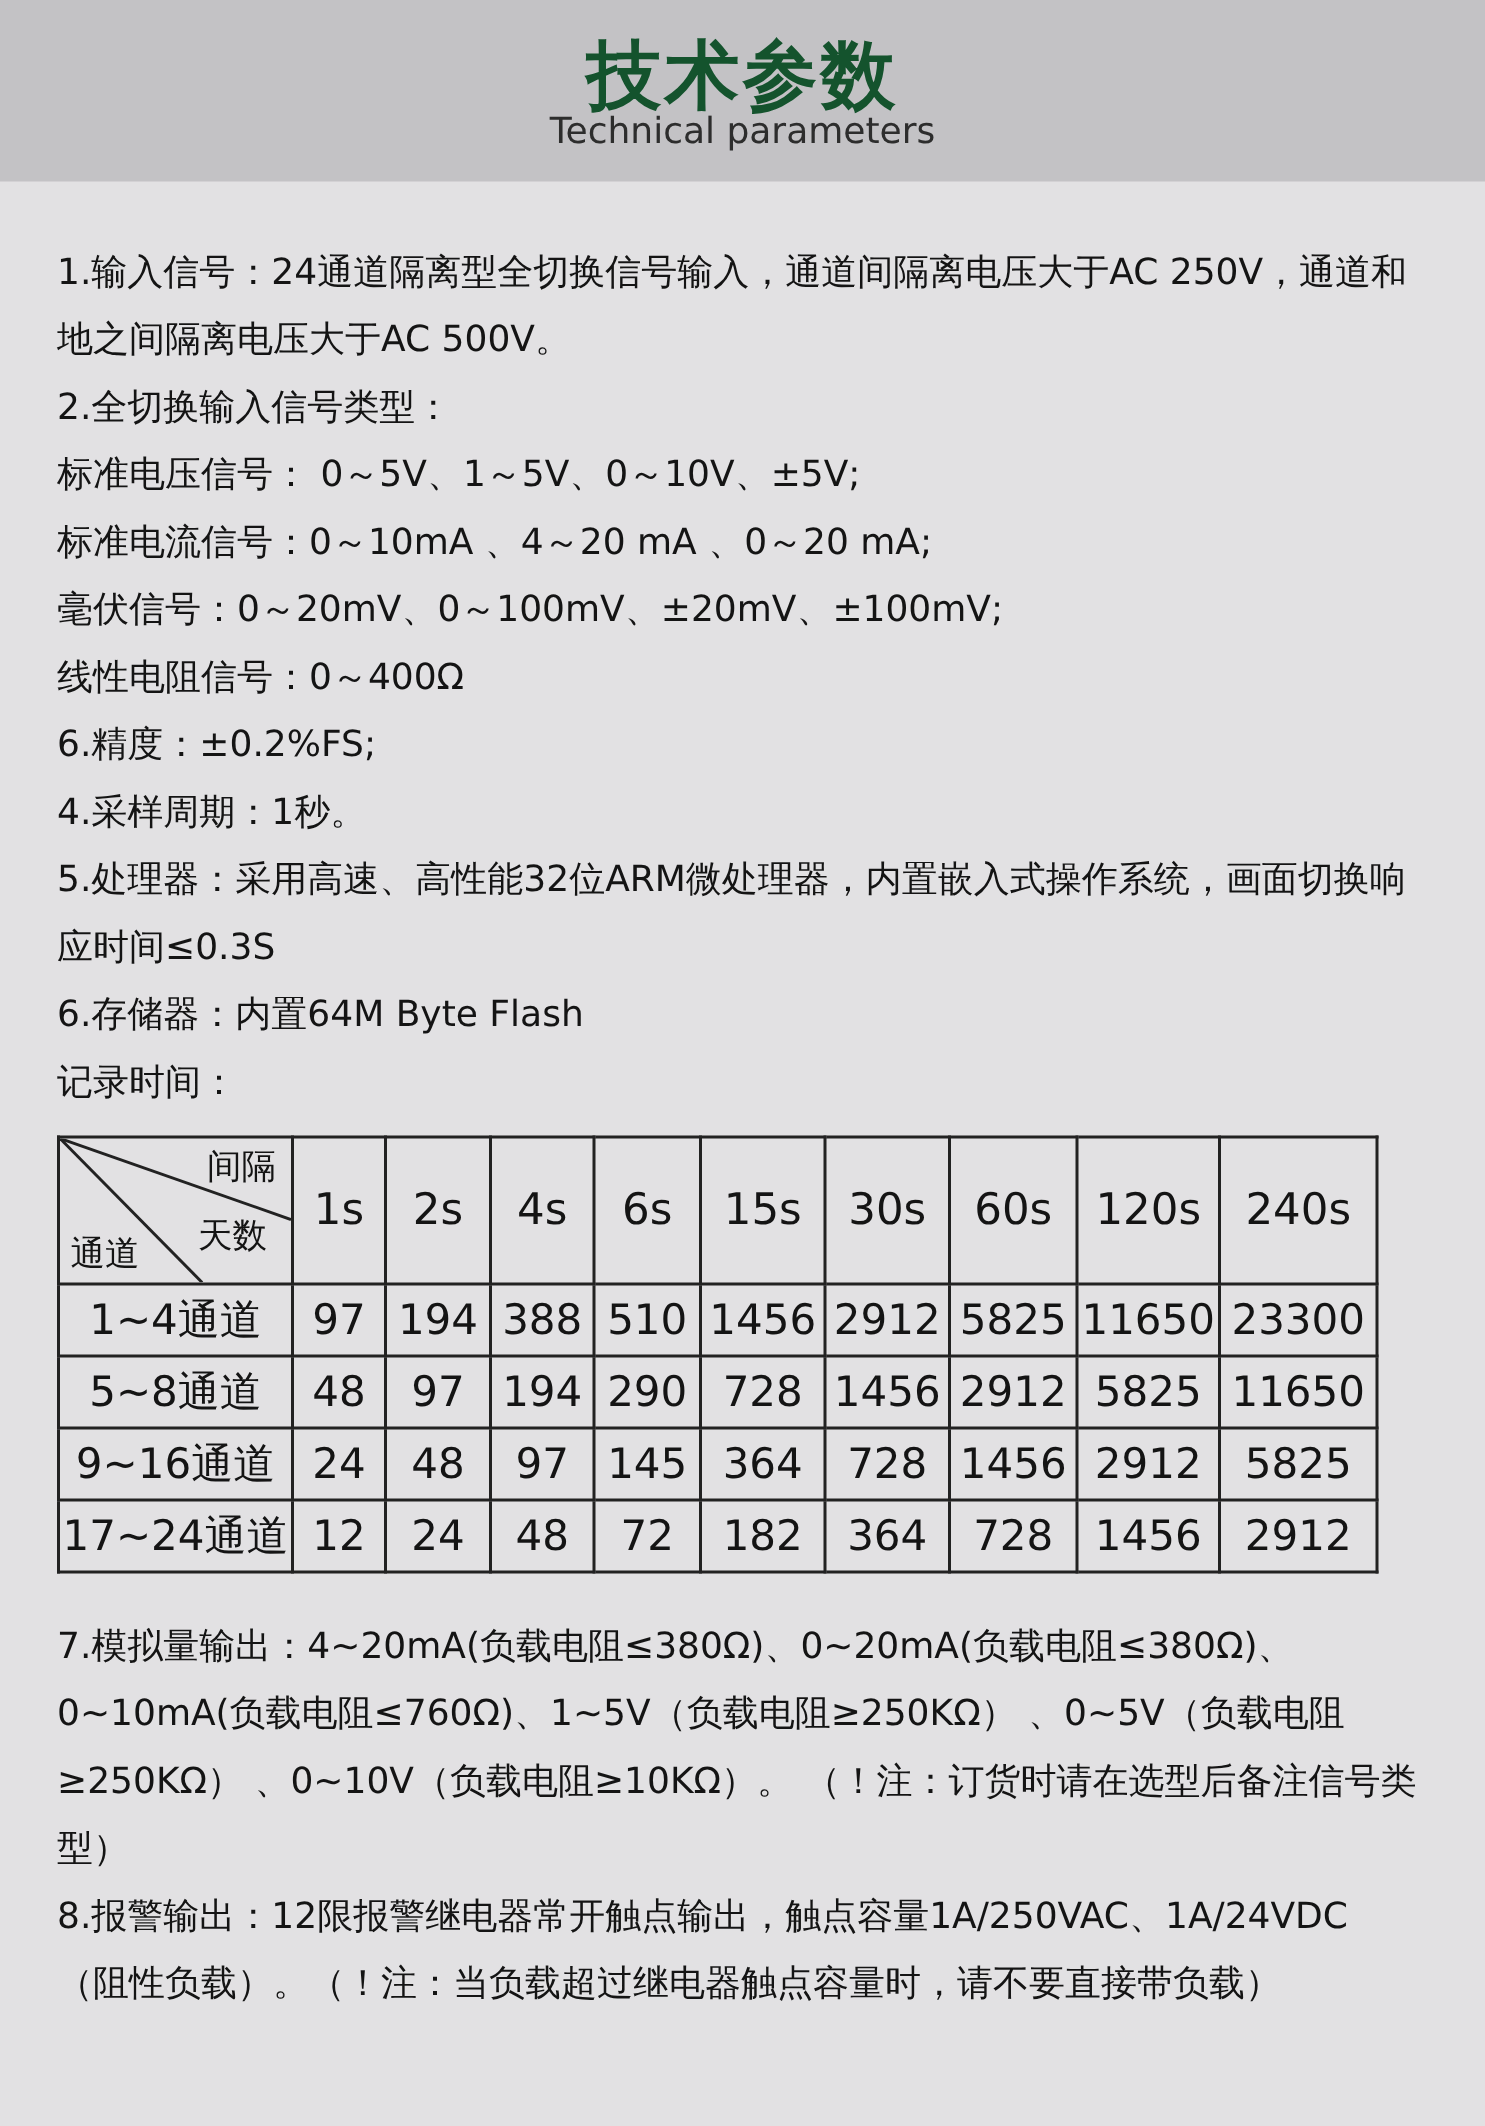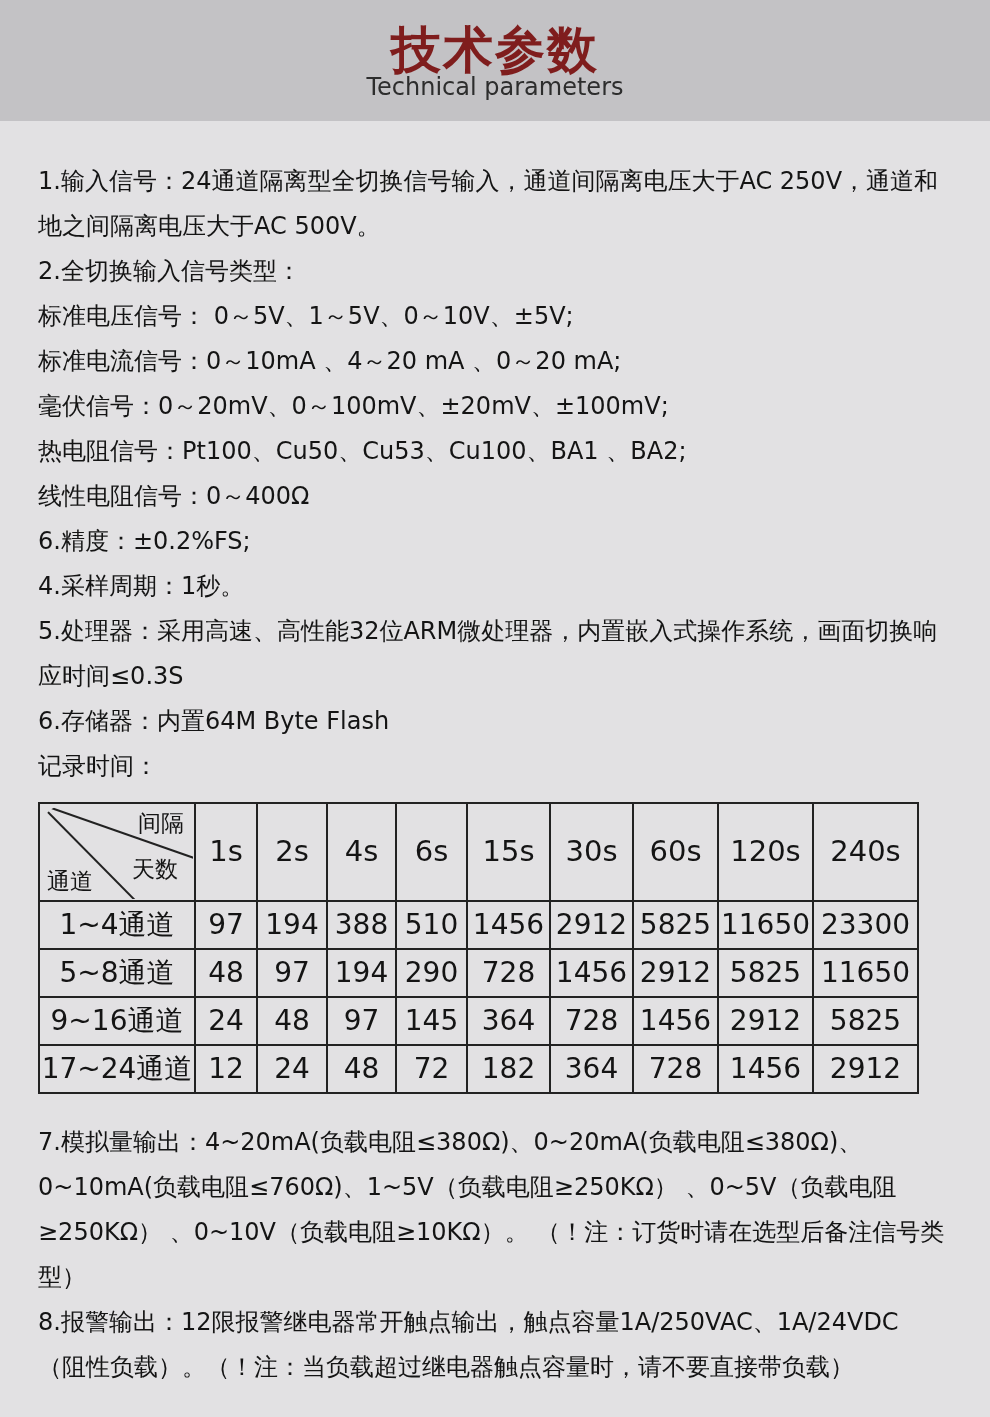--- a/index.html
+++ b/index.html
@@ -15,21 +15,21 @@
   }
   .top-band{
     width:990px;height:121px;
     background:var(--band,#c3c2c5);
     text-align:center;
     overflow:hidden;
   }
   .page-title{
     margin:0;padding-top:22px;
     font-size:50px;line-height:56px;font-weight:700;
-    letter-spacing:2px;color:#7f1d1d;
+    letter-spacing:2px;color:#14532d;
   }
   .page-subtitle{
     margin-top:-2px;
     font-size:24px;line-height:22px;color:#2d2d2d;
   }
   .content{
     padding:38px 36px 0 38px;
     font-size:24px;line-height:45px;
   }
   .content p{margin:0;}
@@ -38,21 +38,21 @@
     border-collapse:collapse;table-layout:fixed;
     width:879px;
   }
   table.record th,table.record td{
     border:2px solid var(--table_border,#222);
     text-align:center;vertical-align:middle;
     font-weight:400;padding:0;
     font-size:28px;line-height:1.1;
     overflow:hidden;white-space:nowrap;
   }
-  table.record thead th{height:96px;font-size:29px;border-radius:26px;}
+  table.record thead th{height:96px;font-size:29px;}
   table.record tbody td{height:46px;}
   td.row-label{
     text-align:left;padding-left:7px;font-size:25px;
   }
   th.corner{position:relative;padding:0;}
   th.corner svg{position:absolute;left:0;top:0;width:100%;height:100%;}
   .corner-label{position:absolute;font-size:23px;line-height:24px;font-weight:400;}
   .corner-interval{top:7px;right:10px;}
   .corner-days{top:53px;right:16px;}
   .corner-channel{bottom:7px;left:7px;}
@@ -64,21 +64,20 @@
   <h1 class="page-title">技术参数</h1>
   <div class="page-subtitle">Technical parameters</div>
 </header>
 
 <main class="content">
   <p>1.输入信号：24通道隔离型全切换信号输入，通道间隔离电压大于AC 250V，通道和地之间隔离电压大于AC 500V。</p>
   <p>2.全切换输入信号类型：</p>
   <p>标准电压信号： 0～5V、1～5V、0～10V、±5V;</p>
   <p>标准电流信号：0～10mA 、4～20 mA 、0～20 mA;</p>
   <p>毫伏信号：0～20mV、0～100mV、±20mV、±100mV;</p>
-  <p>热电阻信号：Pt100、Cu50、Cu53、Cu100、BA1 、BA2;</p>
   <p>线性电阻信号：0～400Ω</p>
   <p>6.精度：±0.2%FS;</p>
   <p>4.采样周期：1秒。</p>
   <p>5.处理器：采用高速、高性能32位ARM微处理器，内置嵌入式操作系统，画面切换响应时间≤0.3S</p>
   <p>6.存储器：内置64M Byte Flash</p>
   <p>记录时间：</p>
 
   <table class="record">
     <colgroup>
       <col style="width:156px">

